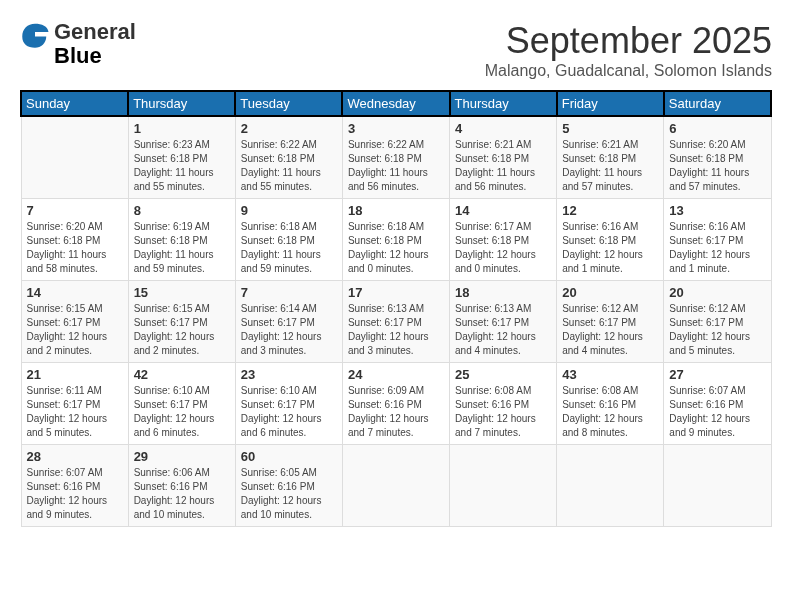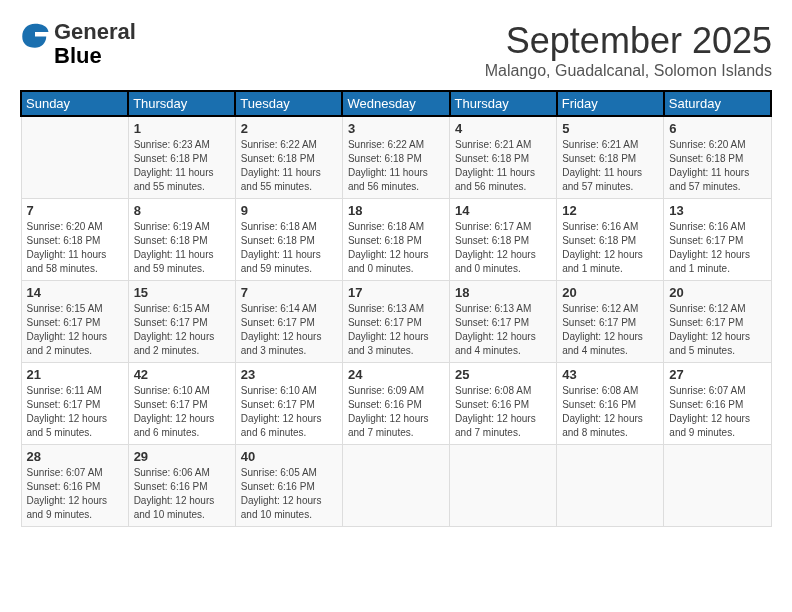--- a/index.html
+++ b/index.html
@@ -241,21 +241,21 @@
       <tr>
         <td>
           <span class="day-num">28</span>
           <div class="day-info">Sunrise: 6:07 AM<br>Sunset: 6:16 PM<br>Daylight: 12 hours<br>and 9 minutes.</div>
         </td>
         <td>
           <span class="day-num">29</span>
           <div class="day-info">Sunrise: 6:06 AM<br>Sunset: 6:16 PM<br>Daylight: 12 hours<br>and 10 minutes.</div>
         </td>
         <td>
-          <span class="day-num">40</span>
+          <span class="day-num">60</span>
           <div class="day-info">Sunrise: 6:05 AM<br>Sunset: 6:16 PM<br>Daylight: 12 hours<br>and 10 minutes.</div>
         </td>
         <td class="empty"></td>
         <td class="empty"></td>
         <td class="empty"></td>
         <td class="empty"></td>
       </tr>
     </tbody>
 </table>
 

